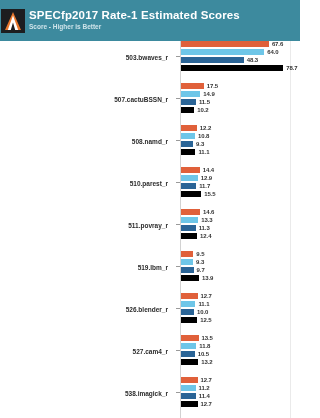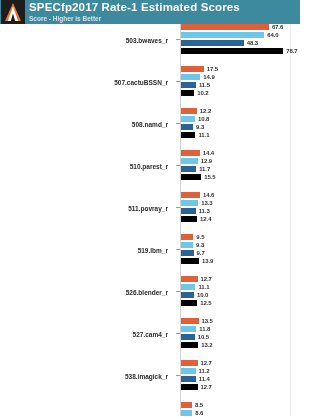--- a/index.html
+++ b/index.html
@@ -11,21 +11,21 @@
   body {
     width: 300px;
     height: 418px;
     overflow: hidden;
     font-family: "Liberation Sans", sans-serif;
     position: relative;
   }
 
   
   .header {
-    height: 24px;
+    height: 41px;
     background: #3d8a9e;
     display: flex;
     align-items: center;
     padding: 0 0 0 0;
     box-sizing: border-box;
     position: relative;
   }
   .logo {
     width: 24px;
     height: 24px;

